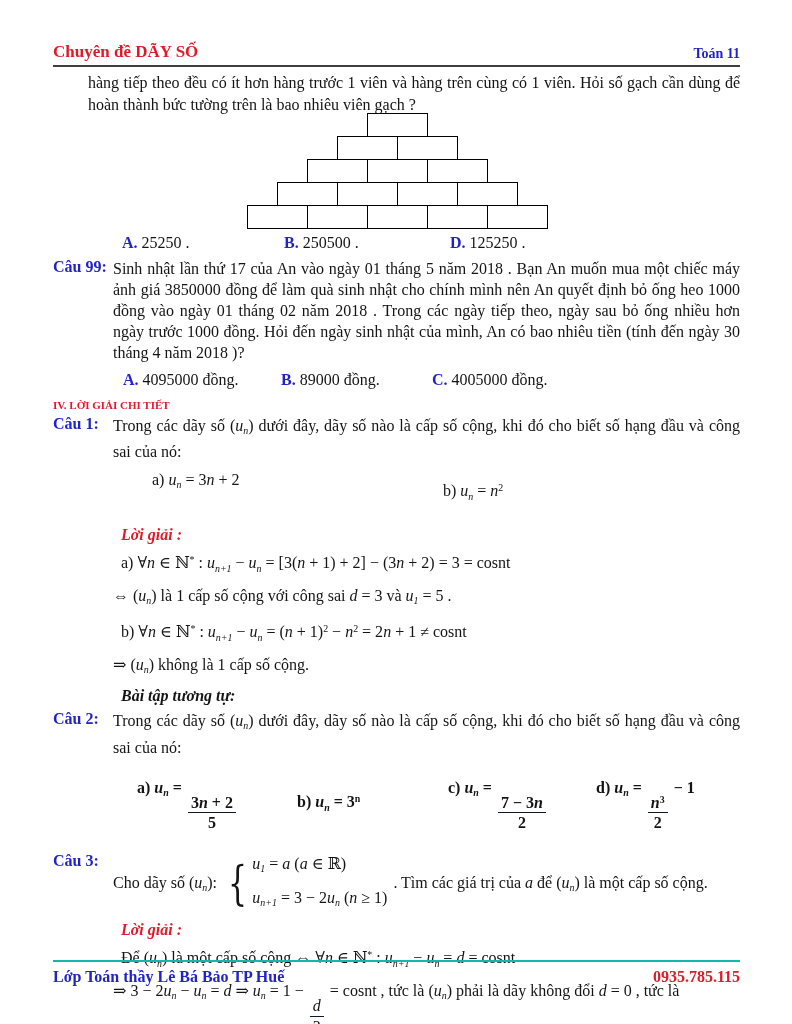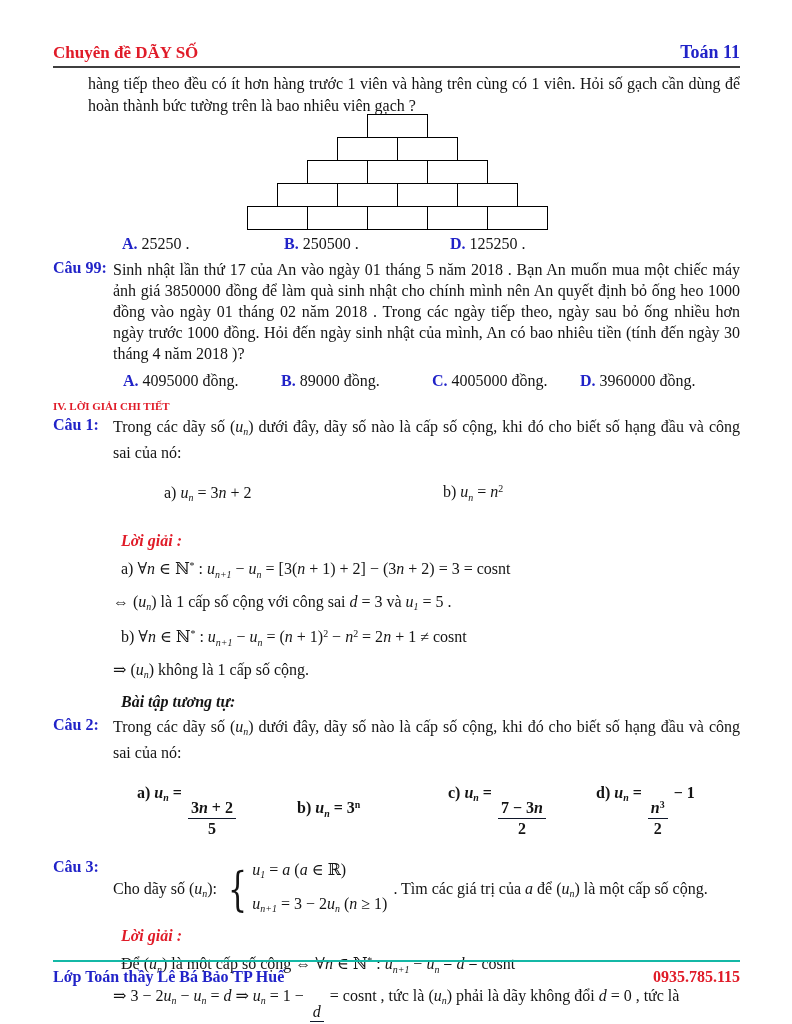--- a/index.html
+++ b/index.html
@@ -13,21 +13,21 @@
     overflow:hidden;
   }
   
   .header{
     margin:42px 52px 0 53px;
     display:flex;justify-content:space-between;align-items:flex-end;
     border-bottom:2px solid #3f3f3f;
     padding-bottom:3px;
   }
   .h-left{color:#e01b28;font-weight:bold;font-size:17px;}
-  .h-right{color:#2123c8;font-weight:bold;font-size:18px;}
+  .h-right{color:#2123c8;font-weight:bold;font-size:14px;}
 
   .content{margin:0 52px 0 53px;}
 
   .para{margin:0;text-align:justify;line-height:22px;}
   .indent1{margin:5px 0 0 35px;line-height:22px;}
 
   
   .pyramid{margin-top:-3px;}
   .brick-row{display:flex;justify-content:center;margin-top:-1px;}
   .brick{width:59px;height:22px;border:1px solid #000;margin-right:-1px;background:#fff;}
@@ -132,33 +132,32 @@
       </div>
 
     <div class="qrow">
       <span class="qlabel">Câu 99:</span>
       <div class="qbody">
         <p class="para">Sinh nhật lần thứ 17 của An vào ngày 01 tháng 5 năm 2018 . Bạn An muốn mua một chiếc máy ảnh giá 3850000 đồng để làm quà sinh nhật cho chính mình nên An quyết định bỏ ống heo 1000 đồng vào ngày 01 tháng 02 năm 2018 . Trong các ngày tiếp theo, ngày sau bỏ ống nhiều hơn ngày trước 1000 đồng. Hỏi đến ngày sinh nhật của mình, An có bao nhiêu tiền (tính đến ngày 30 tháng 4 năm 2018 )?</p>
         <div class="answers answers-99">
             <span class="ans-item"><span class="ans-k">A.</span><span class="ans-v">&nbsp;4095000 đồng.</span></span>
             <span class="ans-item"><span class="ans-k">B.</span><span class="ans-v">&nbsp;89000 đồng.</span></span>
             <span class="ans-item"><span class="ans-k">C.</span><span class="ans-v">&nbsp;4005000 đồng.</span></span>
-            <span class="ans-item"><span class="ans-k">D.</span><span class="ans-v">&nbsp;3960000 đồng.</span></span>
           </div>
       </div>
     </div>
 
     <div class="section-title">IV. LỜI GIẢI CHI TIẾT</div>
 
     <div class="qrow">
       <span class="qlabel">Câu 1:</span>
       <div class="qbody">
         <p class="para"><span class="mr">Trong các dãy số (</span><span class="mi">u</span><span class="msub">n</span><span class="mr">) dưới đây, dãy số nào là cấp số cộng, khi đó cho biết số hạng đầu và công sai của nó:</span></p>
         <div class="optrow optrow1">
-          <span class="mathline" style="margin:16px"><span class="mr">a) </span><span class="mi">u</span><span class="msub">n</span><span class="mr"> = 3</span><span class="mi">n</span><span class="mr"> + 2</span></span>
+          <span class="mathline" style="margin:4px"><span class="mr">a) </span><span class="mi">u</span><span class="msub">n</span><span class="mr"> = 3</span><span class="mi">n</span><span class="mr"> + 2</span></span>
           <span class="mathline" style="margin:12px"><span class="mr">b) </span><span class="mi">u</span><span class="msub">n</span><span class="mr"> = </span><span class="mi">n</span><span class="msup">2</span></span>
         </div>
         <p class="loigiai">Lời giải :</p>
         <div class="mathline"><span class="mr">a) ∀</span><span class="mi">n</span><span class="mr"> ∈ ℕ</span><span class="msup">*</span><span class="mr"> :  </span><span class="mi">u</span><span class="msub">n+1</span><span class="mr"> − </span><span class="mi">u</span><span class="msub">n</span><span class="mr"> = [3(</span><span class="mi">n</span><span class="mr"> + 1) + 2] − (3</span><span class="mi">n</span><span class="mr"> + 2) = 3 = cosnt</span></div>
         <div class="mathline noindent"><span class="mr">⇔ (</span><span class="mi">u</span><span class="msub">n</span><span class="mr">) là 1 cấp số cộng với công sai </span><span class="mi">d</span><span class="mr"> = 3 và </span><span class="mi">u</span><span class="msub">1</span><span class="mr"> = 5 .</span></div>
         <div class="mathline"><span class="mr">b) ∀</span><span class="mi">n</span><span class="mr"> ∈ ℕ</span><span class="msup">*</span><span class="mr"> :  </span><span class="mi">u</span><span class="msub">n+1</span><span class="mr"> − </span><span class="mi">u</span><span class="msub">n</span><span class="mr"> = (</span><span class="mi">n</span><span class="mr"> + 1)</span><span class="msup">2</span><span class="mr"> − </span><span class="mi">n</span><span class="msup">2</span><span class="mr"> = 2</span><span class="mi">n</span><span class="mr"> + 1 ≠ cosnt</span></div>
         <div class="mathline noindent"><span class="mr">⇒ (</span><span class="mi">u</span><span class="msub">n</span><span class="mr">) không là 1 cấp số cộng.</span></div>
         <p class="similar">Bài tập tương tự:</p>
       </div>
     </div>

